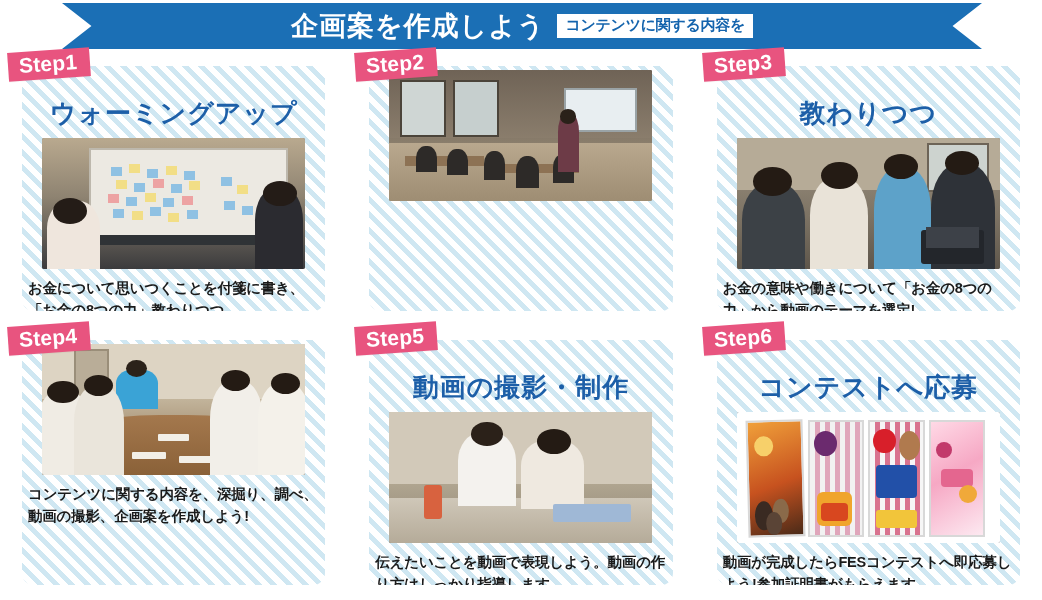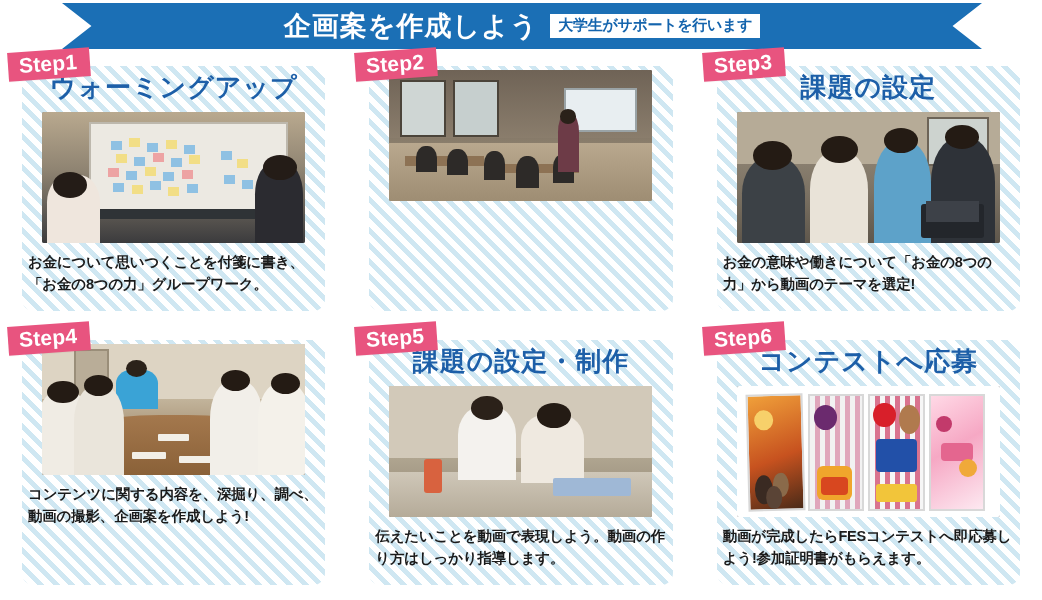--- a/index.html
+++ b/index.html
@@ -115,20 +115,21 @@
     transform: rotate(-4deg);
     z-index: 5;
     line-height: 1.15;
     letter-spacing: 0.2px;
     box-shadow: 0 1px 0 rgba(0,0,0,0.03);
   }
 
   .card-title {
     position: relative;
     height: 42px;
+    margin-top: 26px;
     display: flex;
     align-items: center;
     justify-content: center;
     color: #1d5fa8;
     font-size: 26px;
     font-weight: bold;
     letter-spacing: 1px;
     white-space: nowrap;
   }
 
@@ -219,21 +220,21 @@
   .p4 { left:73%; background:linear-gradient(150deg,#ffd9e6 0%,#f6a8c4 45%,#fde9f1 100%); }
   .p-blob{ position:absolute; border-radius:50%; }
 </style>
 </head>
 <body>
 
 <div class="banner-wrap">
   <div class="banner right-notch"></div>
   <div class="banner-inner">
     <div class="banner-title">企画案を作成しよう</div>
-    <div class="banner-badge">大学生がサポートを行います</div>
+    <div class="banner-badge">コンテンツに関する内容を</div>
   </div>
 </div>
 
 <div class="grid">
 
   <div class="cell">
     <div class="step-tag">Step1</div>
     <div class="card">
       <div class="card-title">ウォーミングアップ</div>
       <div class="photo">
@@ -264,21 +265,21 @@
           <div class="note" style="left:68%;top:30%;background:#8fc1e3;"></div>
           <div class="note" style="left:74%;top:36%;background:#f2de86;"></div>
           <div class="note" style="left:69%;top:48%;background:#8fc1e3;"></div>
           <div class="note" style="left:76%;top:52%;background:#8fc1e3;"></div>
           <div class="sc-layer s1-p1"></div>
           <div class="sc-layer s1-h1"></div>
           <div class="sc-layer s1-p2"></div>
           <div class="sc-layer s1-h2"></div>
         </div>
       </div>
-      <div class="caption">お金について思いつくことを付箋に書き、「お金の8つの力」グループワーク。</div>
+      <div class="caption">お金について思いつくことを付箋に書き、「お金の8つの力」教わりつつ。</div>
     </div>
   </div>
 
   <div class="cell">
     <div class="step-tag">Step2</div>
     <div class="card">
       <div class="photo">
         <div class="scene">
           <div class="sc-layer s2-bg"></div>
           <div class="sc-layer s2-wall"></div>
@@ -296,21 +297,21 @@
           <div class="sc-layer s2-pres"></div>
           <div class="sc-layer s2-presh"></div>
         </div>
       </div>
     </div>
   </div>
 
   <div class="cell">
     <div class="step-tag">Step3</div>
     <div class="card">
-      <div class="card-title">課題の設定</div>
+      <div class="card-title">教わりつつ</div>
       <div class="photo">
         <div class="scene">
           <div class="sc-layer s3-bg"></div>
           <div class="sc-layer s3-wall"></div>
           <div class="sc-layer s3-win"></div>
           <div class="s3-p" style="left:2%;top:34%;width:24%;height:66%;background:#3c4146;"></div>
           <div class="s3-h" style="left:6%;top:22%;width:15%;height:22%;"></div>
           <div class="s3-p" style="left:28%;top:30%;width:22%;height:70%;background:#e9e3d8;"></div>
           <div class="s3-h" style="left:32%;top:18%;width:14%;height:21%;"></div>
           <div class="s3-p" style="left:52%;top:22%;width:22%;height:78%;background:#5da2c9;"></div>
@@ -351,21 +352,21 @@
           <div class="s4-h" style="right:2%;top:22%;width:11%;height:16%;"></div>
         </div>
       </div>
       <div class="caption">コンテンツに関する内容を、深掘り、調べ、動画の撮影、企画案を作成しよう!</div>
     </div>
   </div>
 
   <div class="cell">
     <div class="step-tag">Step5</div>
     <div class="card">
-      <div class="card-title">課題の設定・制作</div>
+      <div class="card-title">動画の撮影・制作</div>
       <div class="photo">
         <div class="scene">
           <div class="sc-layer s5-bg"></div>
           <div class="sc-layer s5-wall"></div>
           <div class="sc-layer s5-desk"></div>
           <div class="sc-layer s5-g1"></div>
           <div class="sc-layer s5-g1h"></div>
           <div class="sc-layer s5-g2"></div>
           <div class="sc-layer s5-g2h"></div>
           <div class="sc-layer s5-bottle"></div>

